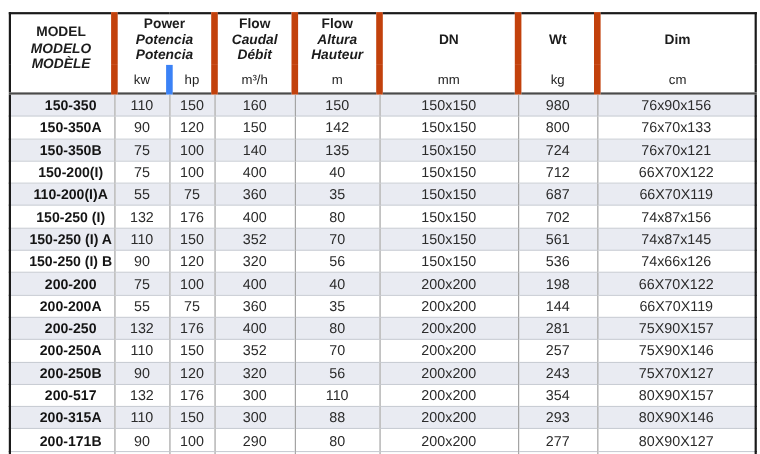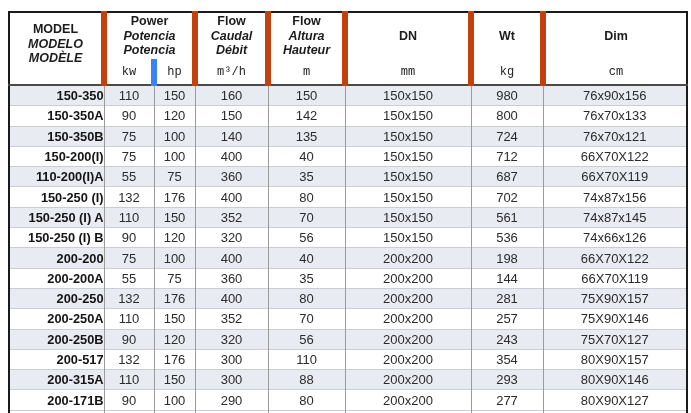--- a/index.html
+++ b/index.html
@@ -30,33 +30,32 @@
   .t2 { font-size: 12.5px; line-height: 14.5px; font-weight: bold; font-style: italic; }
   th.model-hd {
     vertical-align: top; padding-top: 9px;
     border-right: 1px solid #333333;
     border-bottom: 2px solid #4a4a4a;
   }
   .bl  { border-left: 6px solid #c2410c; margin-left: 39px; }
   tr.units th {
     height: 25px; font-weight: normal; font-size: 12px; color: #222222;
     border-bottom: 2px solid #4a4a4a;
-    font-family: Liberation Mono, monospace;
   }
   tr.units th.light { border-left: 6px solid #3b82f6; }
 
   
   tbody td {
     height: 19.3px; font-size: 13px; color: #2b2b2b;
     text-align: center; vertical-align: middle;
     border-left: 1px solid #9b9b9b;
     background: #ffffff;
   }
   tbody td.c-model {
-    text-align: right; padding-left: 15px;
+    text-align: center; padding-left: 15px;
     font-weight: bold; color: #141414; font-size: 12.8px;
     border-left: none;
   }
   tbody tr + tr td { border-top: 1px solid #c9cdd4; }
   tbody tr.striped td { background: #e9ebf2; }
 
   
   tfoot td {
     height: 10px; background: #ffffff;
     border-top: 1px solid #c9cdd4;

